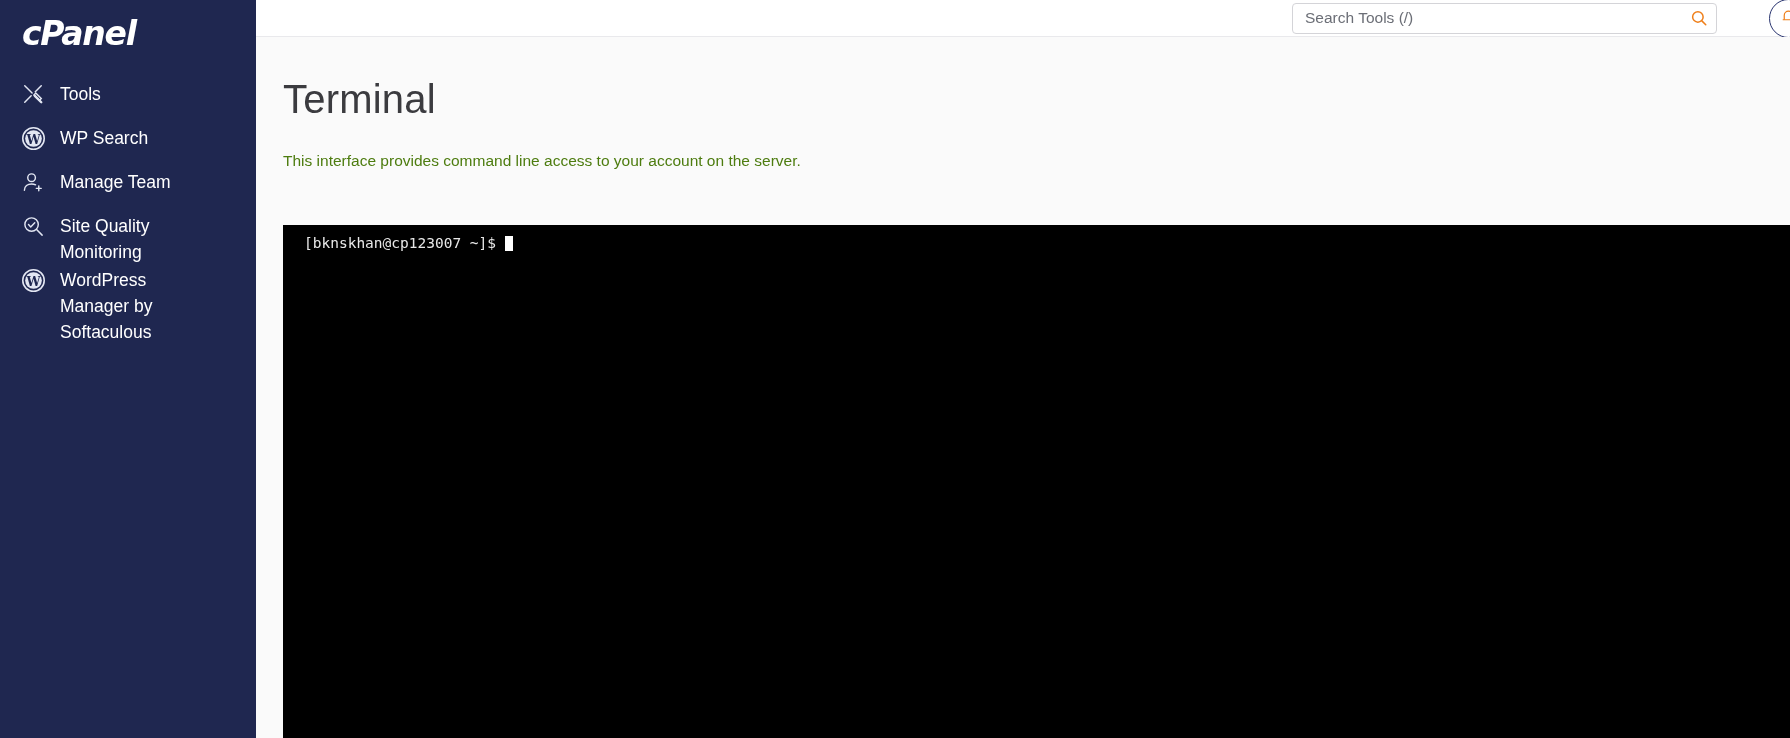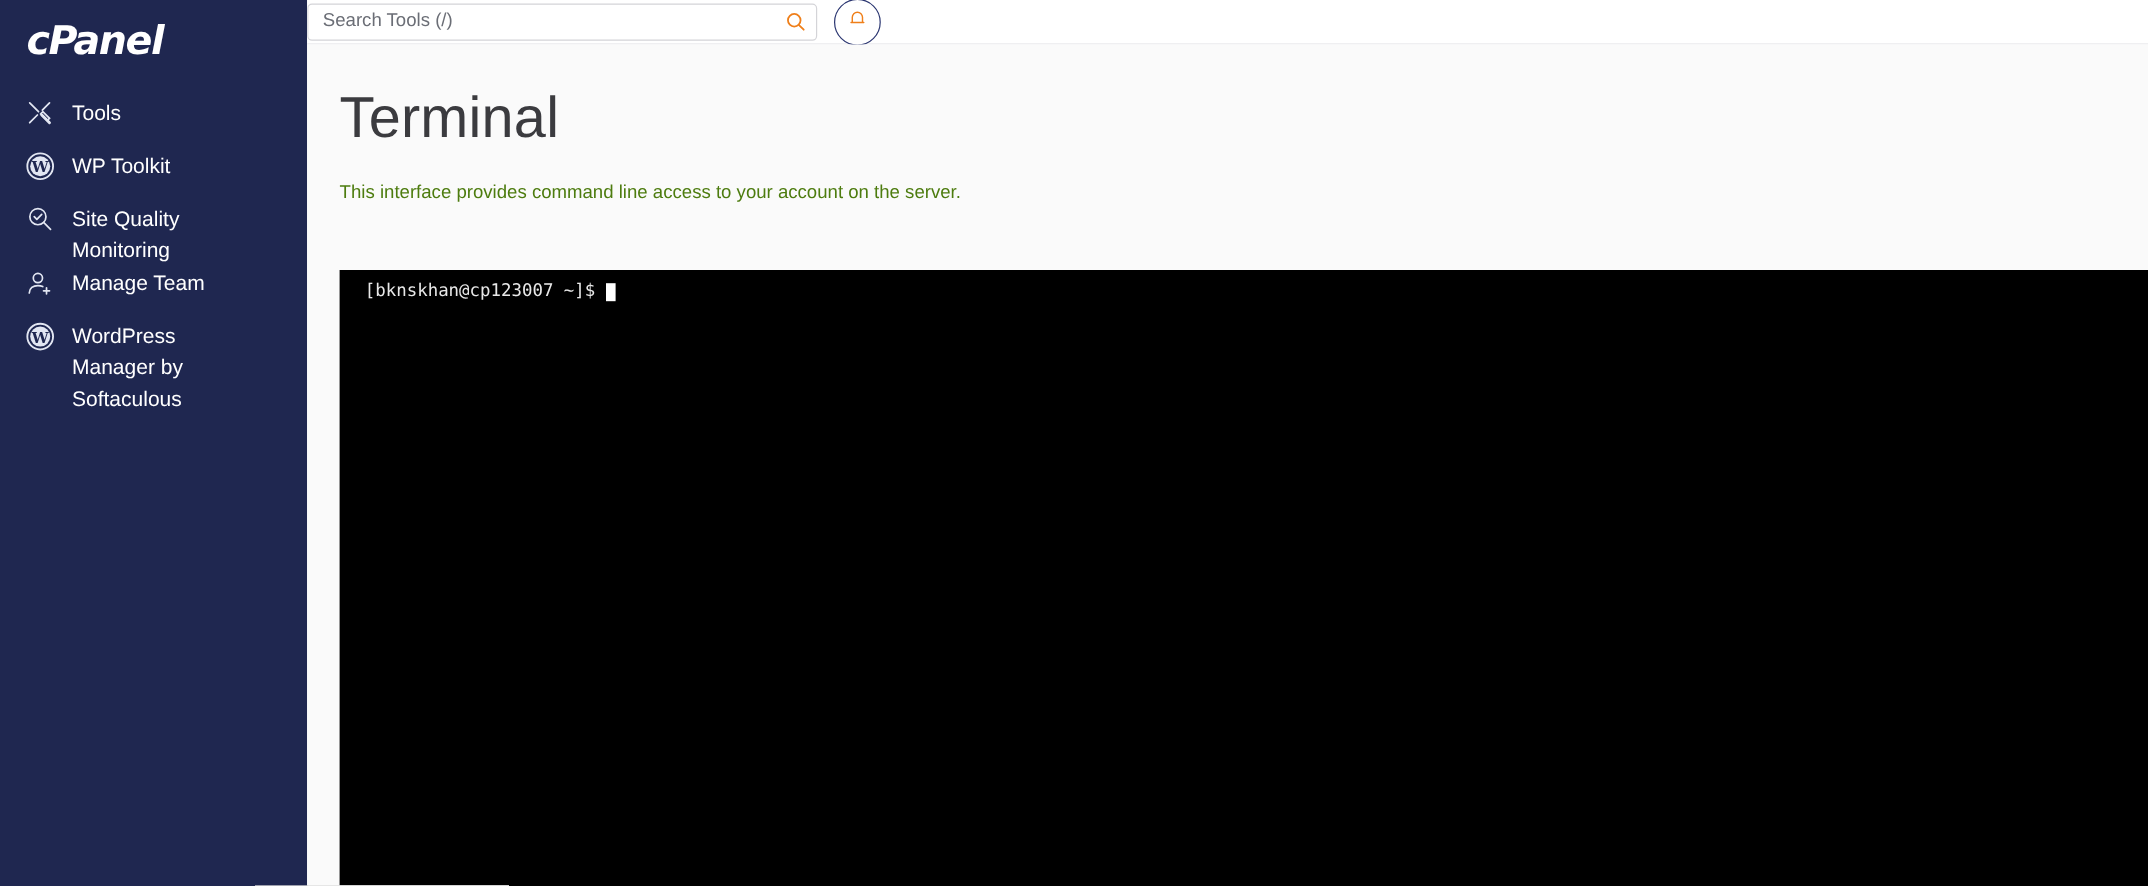--- a/index.html
+++ b/index.html
@@ -79,22 +79,24 @@
     background: #fafafa;
     position: relative;
     overflow: hidden;
   }
   .topbar {
     height: 36px;
     min-height: 36px;
     background: #ffffff;
     display: flex;
     align-items: center;
+    justify-content: flex-end;
     padding-right: 0;
     position: relative;
+    gap: 38px;
   }
   .search-wrap {
     position: relative;
     width: 425px;
     height: 31px;
     margin-right: 14px;
   }
   .search-input {
     width: 100%;
     height: 31px;
@@ -136,21 +138,21 @@
     width: 100%;
   }
   .content {
     flex: 1;
     background: #fafafa;
     padding: 0;
     position: relative;
     overflow: hidden;
   }
   .page-title {
-    font-size: 48px;
+    font-size: 40px;
     font-weight: 300;
     color: #3b3b3f;
     padding: 38px 0 0 27px;
     letter-spacing: 0.2px;
     line-height: 48px;
   }
   .page-desc {
     font-size: 15.5px;
     color: #4d7c0f;
     padding: 27px 0 0 27px;
@@ -212,43 +214,43 @@
 
 
       <a class="nav-item">
         <span class="nav-icon">
           <svg width="25" height="25" viewBox="0 0 24 24">
             <circle cx="12" cy="12" r="10.3" fill="none" stroke="#e2e6f2" stroke-width="1.5"></circle>
             <circle cx="12" cy="12" r="8" fill="#e2e6f2"></circle>
             <text x="12" y="17" font-size="12" font-weight="bold" text-anchor="middle" fill="#1f2750" font-family="DejaVu Serif, serif">W</text>
           </svg>
         </span>
-        <span class="nav-label">WP Toolkit</span>
+        <span class="nav-label">WP Search</span>
+      </a>
+
+      <a class="nav-item">
+        <span class="nav-icon">
+          <svg width="23" height="23" viewBox="0 0 24 24" fill="none" stroke="#e2e6f2" stroke-width="1.5" stroke-linecap="round">
+            <circle cx="10" cy="7" r="4"></circle>
+            <path d="M2.5 20c0-4.2 3.4-6.5 7.5-6.5 1.6 0 3 .3 4.2.9"></path>
+            <path d="M17.5 15.5v5.2M14.9 18.1h5.2"></path>
+          </svg>
+        </span>
+        <span class="nav-label">Manage Team</span>
       </a>
 
       <a class="nav-item wrap">
         <span class="nav-icon">
           <svg width="23" height="23" viewBox="0 0 24 24" fill="none" stroke="#e2e6f2" stroke-width="1.5" stroke-linecap="round" stroke-linejoin="round">
             <circle cx="10" cy="10" r="7"></circle>
             <path d="M6.8 10l2.3 2.4 4.2-4.4"></path>
             <path d="M15.2 15.2L21 21"></path>
           </svg>
         </span>
         <span class="nav-label">Site Quality Monitoring</span>
-      </a>
-
-      <a class="nav-item">
-        <span class="nav-icon">
-          <svg width="23" height="23" viewBox="0 0 24 24" fill="none" stroke="#e2e6f2" stroke-width="1.5" stroke-linecap="round">
-            <circle cx="10" cy="7" r="4"></circle>
-            <path d="M2.5 20c0-4.2 3.4-6.5 7.5-6.5 1.6 0 3 .3 4.2.9"></path>
-            <path d="M17.5 15.5v5.2M14.9 18.1h5.2"></path>
-          </svg>
-        </span>
-        <span class="nav-label">Manage Team</span>
       </a>
 
       <a class="nav-item wrap3">
         <span class="nav-icon">
           <svg width="25" height="25" viewBox="0 0 24 24">
             <circle cx="12" cy="12" r="10.3" fill="none" stroke="#e2e6f2" stroke-width="1.5"></circle>
             <circle cx="12" cy="12" r="8" fill="#e2e6f2"></circle>
             <text x="12" y="17" font-size="12" font-weight="bold" text-anchor="middle" fill="#1f2750" font-family="DejaVu Serif, serif">W</text>
           </svg>
         </span>

